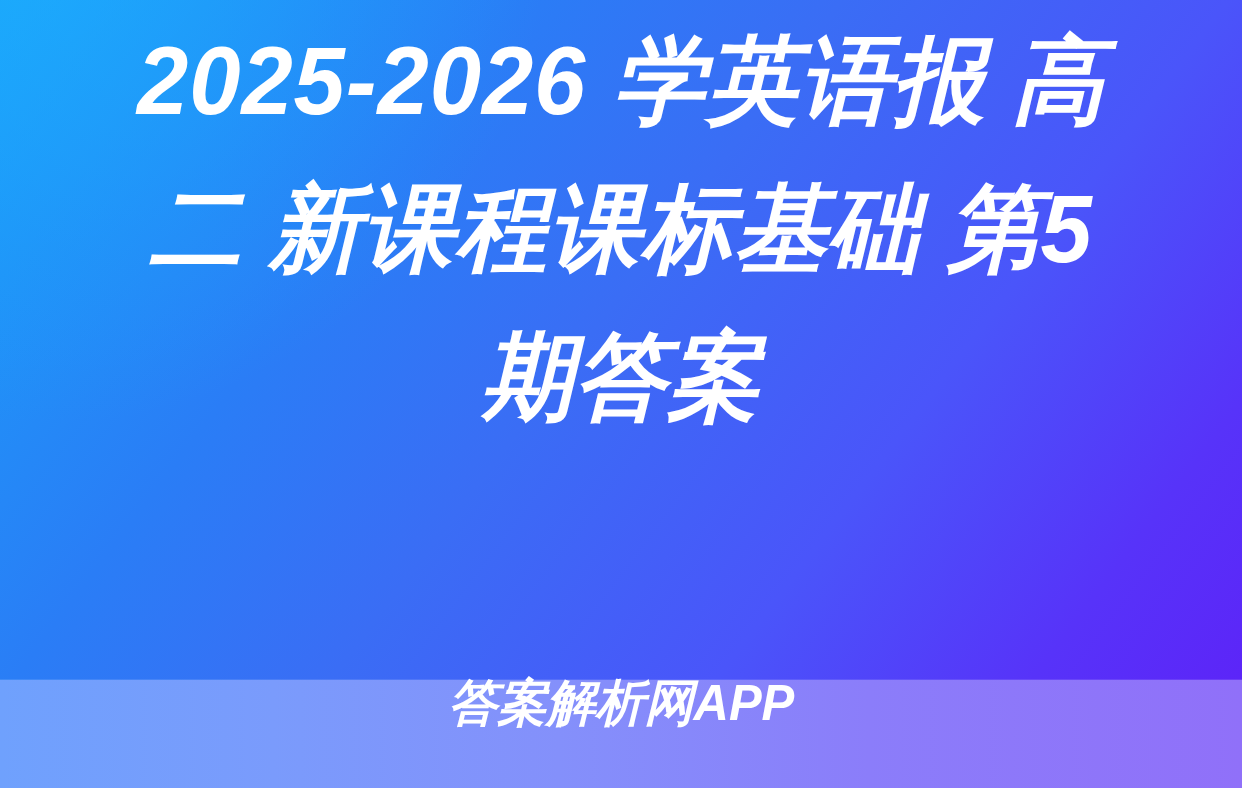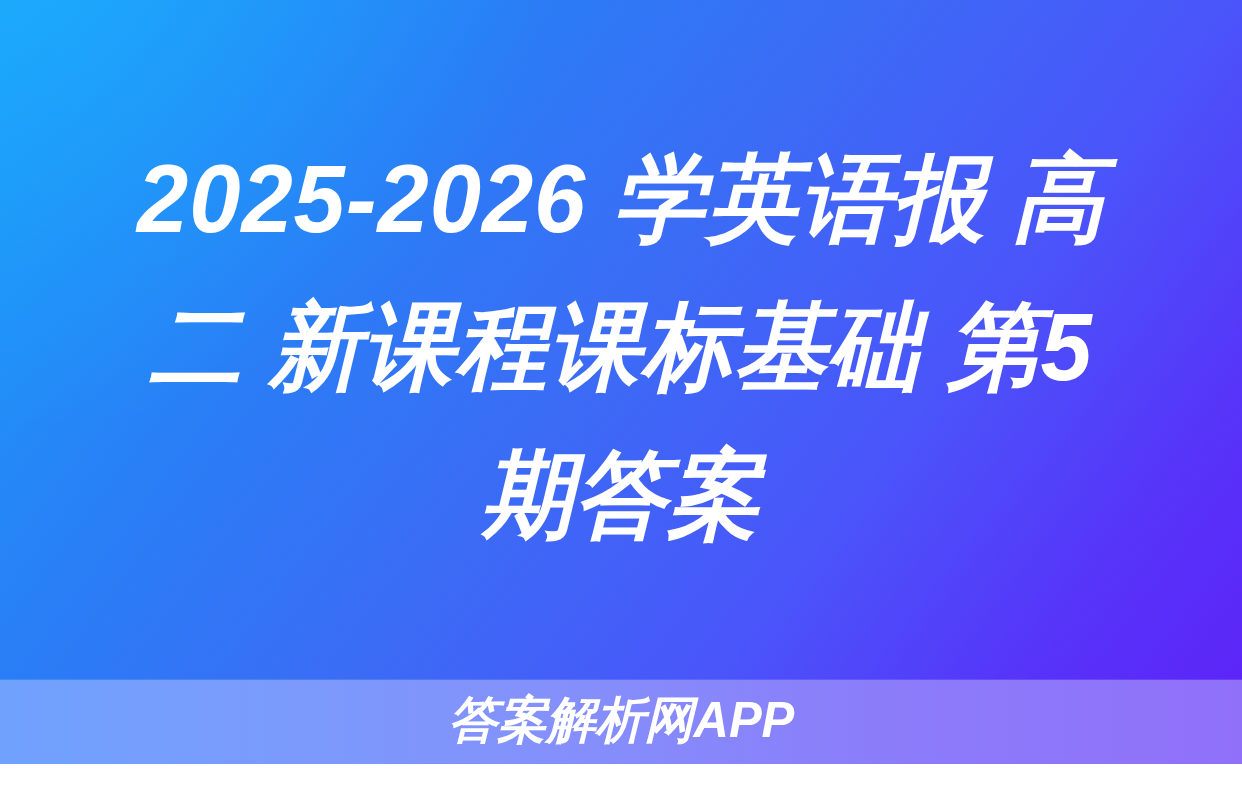--- a/index.html
+++ b/index.html
@@ -55,22 +55,21 @@
   
   #title-block {
     position: absolute;
     left: 0;
     top: 0;
     width: 1242px;
     height: 680px;
     display: flex;
     flex-direction: column;
     align-items: center;
-    justify-content: center;
-    padding-top: 14px;
+    padding-top: 7px;
     box-sizing: border-box;
     z-index: 3;
   }
 
   .title-line {
     display: block;
     width: 1130px;
     text-align: center;
     color: #ffffff;
     font-family: "Liberation Sans", "DejaVu Sans", sans-serif;
@@ -88,29 +87,28 @@
   .title-line.l1 { font-size: 96px; }
   .title-line.l2 { font-size: 96px; }
   .title-line.l3 { font-size: 96px; }
 
   
   #banner {
     position: absolute;
     left: 0;
     top: 680px;
     width: 1242px;
-    height: 84px;
+    height: 108px;
     background: linear-gradient(90deg,
                 #6fa1fd 0%,
                 #7a9bfc 22%,
                 #8490fb 45%,
                 #8b7dfa 70%,
                 #9070f9 100%);
     display: flex;
-    align-items: center;
     justify-content: center;
     z-index: 4;
   }
 
   #banner-text {
     color: #ffffff;
     font-family: "Liberation Sans", "DejaVu Sans", sans-serif;
     font-size: 50px;
     font-weight: 700;
     font-style: italic;

